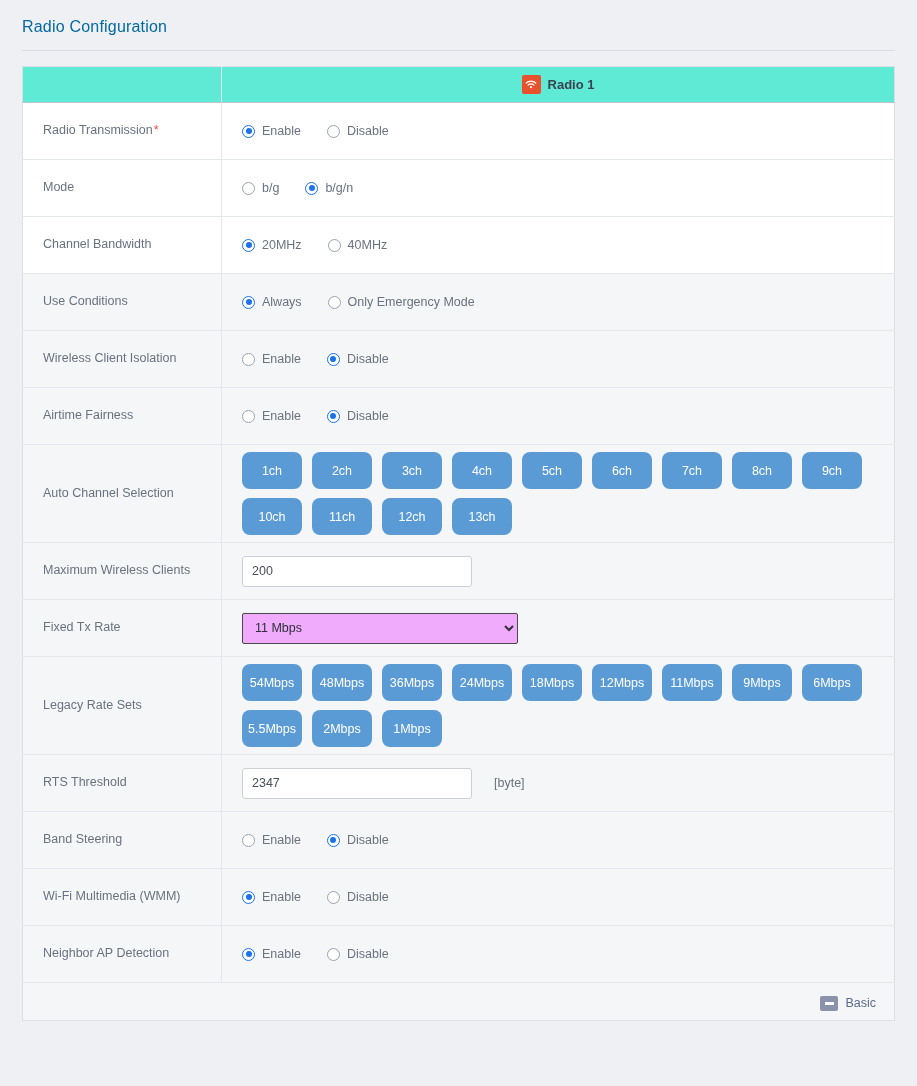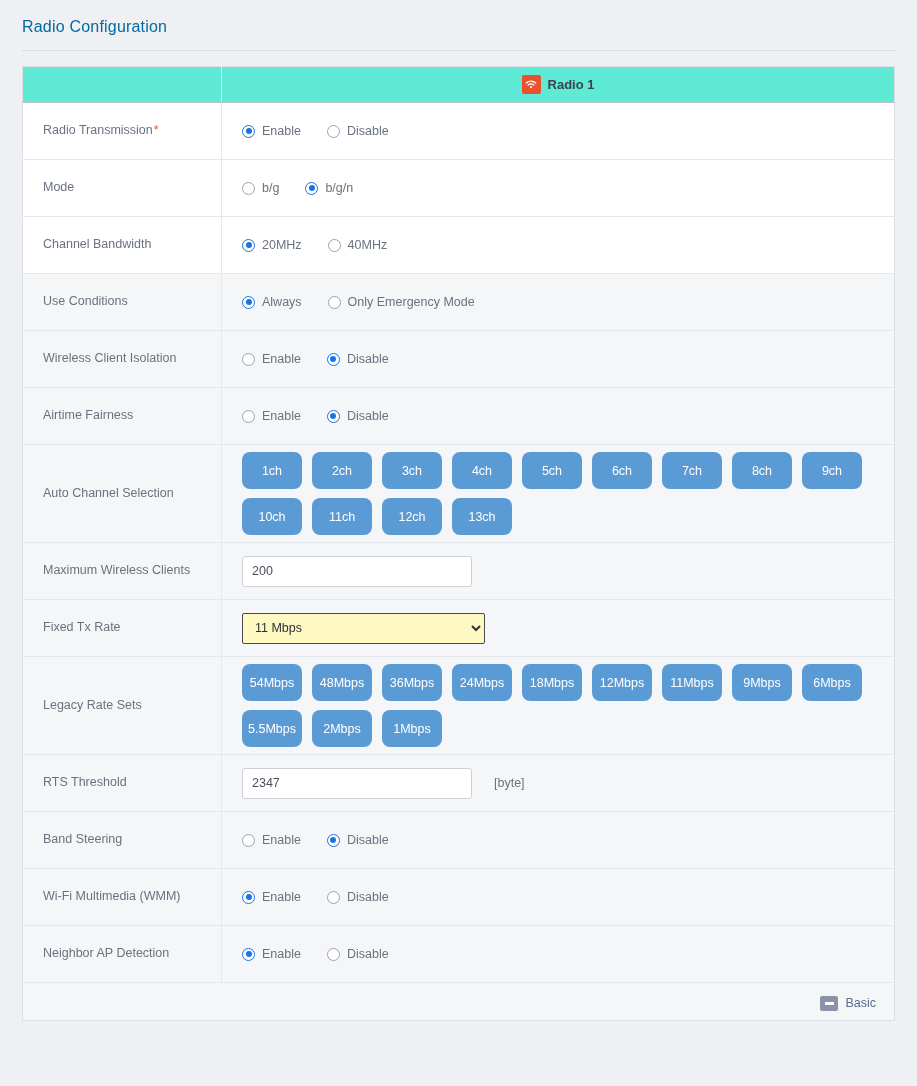--- a/index.html
+++ b/index.html
@@ -161,26 +161,26 @@
     border-radius: 3px;
     background: #fff;
     font-family: "Liberation Sans", sans-serif;
     font-size: 12.5px;
     color: #4a5059;
   }
   .unit { margin-left: 22px; color: #6a7280; font-size: 12.5px; }
   .field-row { display: flex; align-items: center; }
 
   select.sel {
-    width: 243px;
+    width: 276px;
     height: 31px;
     padding: 0 8px;
     border: 1px solid #4a4a4a;
     border-radius: 2px;
-    background: #fef9c3;
+    background: #f0abfc;
     font-family: "Liberation Sans", sans-serif;
     font-size: 12.5px;
     color: #2d3138;
   }
 
   
   tr.footer td {
     background: #f5f6f7;
     height: 38px;
     border-bottom: none;

